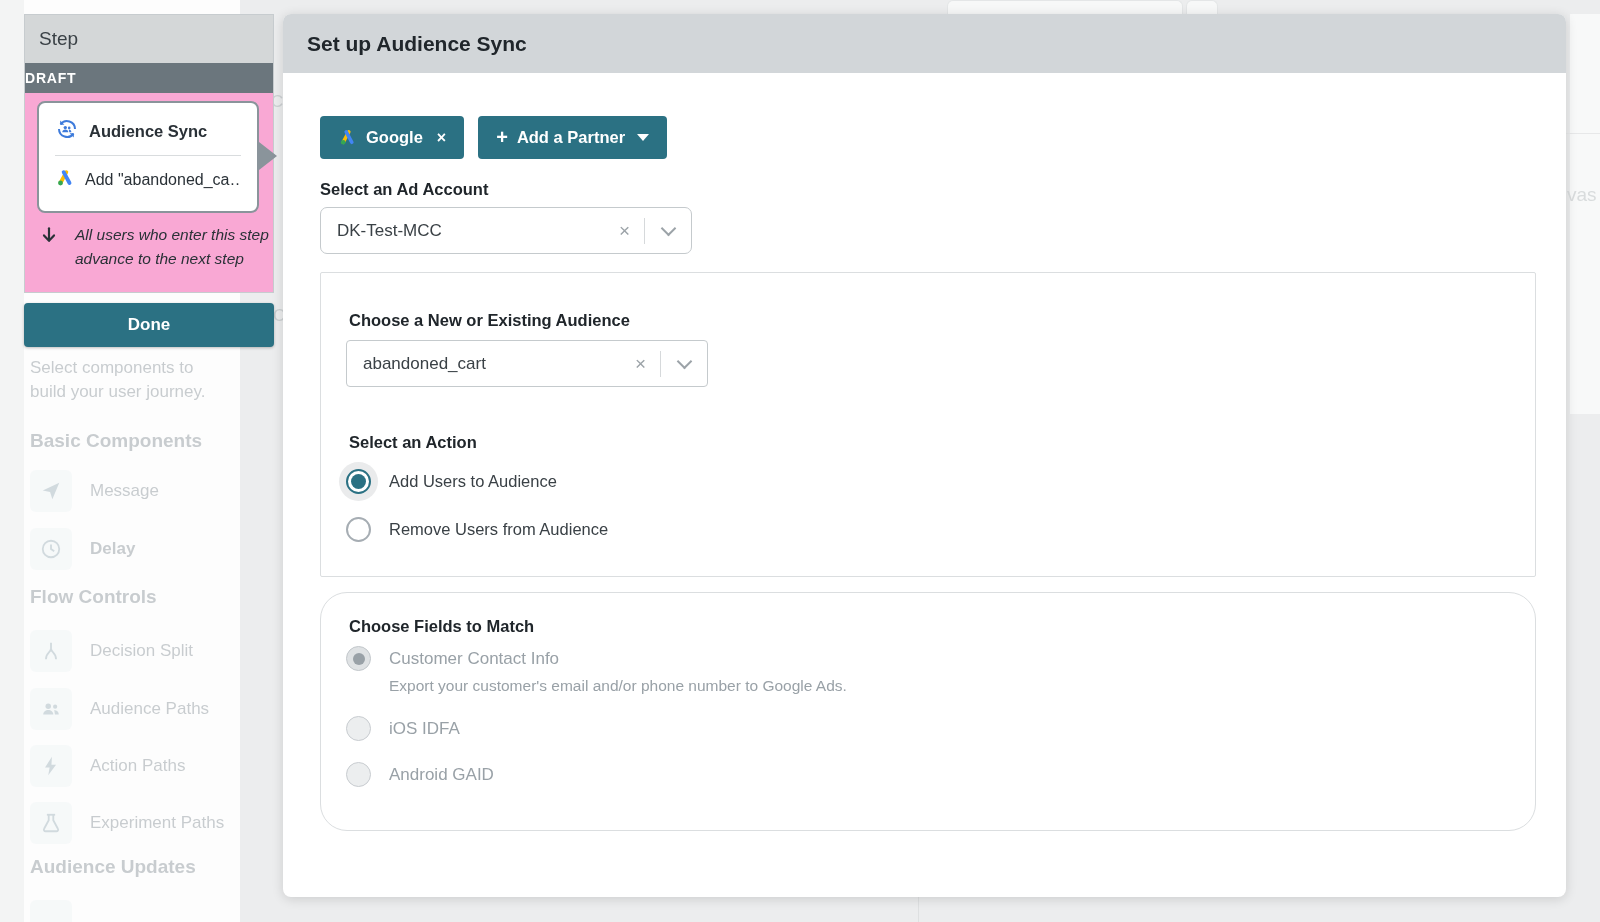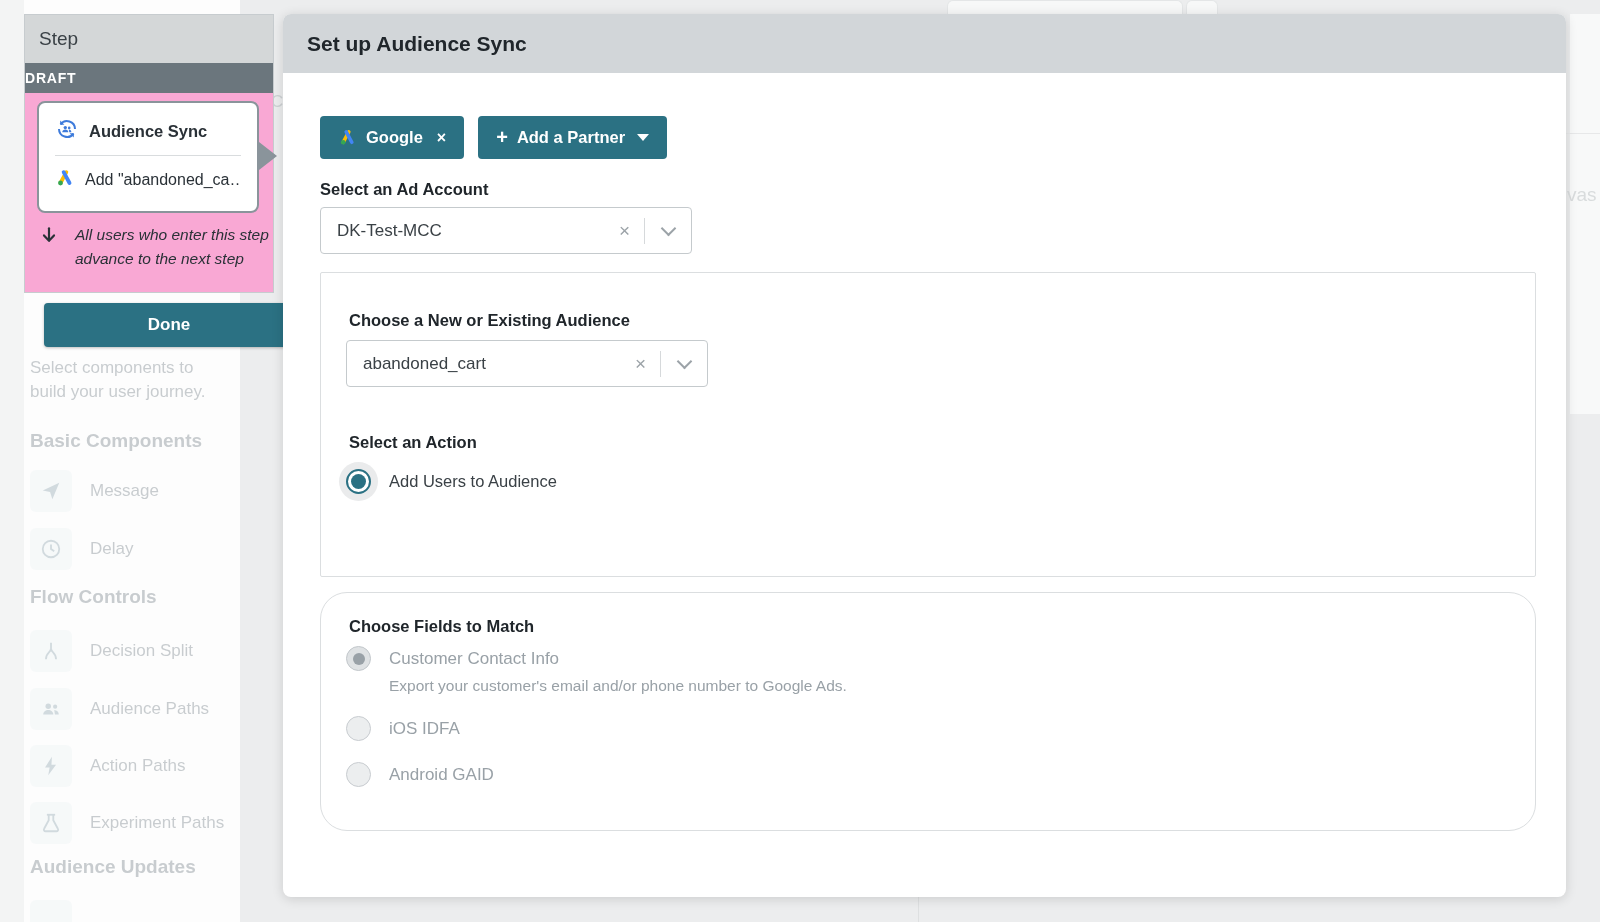--- a/index.html
+++ b/index.html
@@ -45,21 +45,21 @@
   .step-card { position:absolute; left:12px; top:86px; width:222px; height:112px; border:2px solid #8A949B; border-radius:8px; background:#fff; padding:14px 16px 0 16px; }
   .card-row { display:flex; align-items:center; gap:10px; height:28px; }
   .card-title { font-size:16.5px; font-weight:bold; color:#2A3137; }
   .card-divider { height:1px; background:#D9DCDE; margin:10px 0 10px 0; }
   .card-sub { font-size:16px; color:#2A3137; white-space:nowrap; overflow:hidden; }
   .card-pointer { position:absolute; left:234px; top:127px; width:0; height:0; border-left:18px solid #8A949B; border-top:14px solid transparent; border-bottom:14px solid transparent; }
   .step-caption { position:absolute; left:14px; top:208px; display:flex; gap:16px;font-style:italic; }
   .step-caption svg { flex:0 0 20px; margin-top:2px; }
   .caption-text { width:202px; font-size:15.5px; line-height:24px; color:#2A3137; }
 
-  .done-btn { left:24px; top:303px; width:250px; height:44px; background:#2B7183; color:#fff; font-size:17px; font-weight:bold; border:none; border-radius:4px; cursor:pointer; box-shadow:0 1px 3px rgba(0,0,0,0.25);margin-left:20px; }
+  .done-btn { left:24px; top:303px; width:250px; height:44px; background:#2B7183; color:#fff; font-size:17px; font-weight:bold; border:none; border-radius:4px; cursor:pointer; box-shadow:0 1px 3px rgba(0,0,0,0.25); }
 
   
   .modal { left:283px; top:14px; width:1283px; height:883px; background:#fff; border-radius:8px; box-shadow:0 2px 12px rgba(0,0,0,0.14); }
   .modal-header { height:59px; background:#D2D6D9; border-radius:8px 8px 0 0; display:flex; align-items:center; padding-left:24px; }
   .modal-title { font-size:21px; font-weight:bold; color:#20262B; }
 
   .chip-row { position:absolute; left:37px; top:102px; display:flex; gap:14px; }
   .teal-btn { height:43px; background:#2B7183; color:#fff; border:none; border-radius:4px; display:flex; align-items:center; font-size:16.5px; font-weight:bold; padding:0 18px; cursor:pointer; }
   .partner-chip .chip-x { margin-left:14px; font-size:16px; font-weight:bold; cursor:pointer; }
   .partner-chip svg { margin-right:9px; }
@@ -68,21 +68,21 @@
 
   .field-label { font-weight:bold; font-size:16.5px; color:#20262B; }
   .lbl-ad-account { position:absolute; left:37px; top:166px; }
 
   .select-box { position:absolute; height:47px; background:#fff; border:1px solid #C5CACD; border-radius:4px; display:flex; align-items:center; cursor:pointer; }
   .select-value { flex:1; padding-left:16px; font-size:17px; color:#3A4146; }
   .select-clear { color:#9CA3A8; font-size:19px; padding:0 14px; cursor:pointer; }
   .select-sep { width:1px; height:26px; background:#D6D9DB; }
   .select-chevron { width:46px; display:flex; align-items:center; justify-content:center; cursor:pointer; }
   .chev { width:11px; height:11px; border-right:2px solid #9CA3A8; border-bottom:2px solid #9CA3A8; transform:rotate(45deg); margin-top:-5px; }
-  .sel-ad-account { left:37px; top:193px; width:372px; }
+  .sel-ad-account { left:37px; top:193px; width:372px;border-radius:7px; }
   .sel-audience { left:25px; top:67px; width:362px; }
 
   .section-box { position:absolute; left:37px; width:1216px; border:1px solid #DBDEE0; border-radius:2px; background:#fff; }
   .box-audience { top:258px; height:305px; }
   .box-fields { top:578px; height:239px;border-radius:27px; }
 
   .lbl-audience { position:absolute; left:28px; top:38px; }
   .lbl-action { position:absolute; left:28px; top:160px; }
   .lbl-fields { position:absolute; left:28px; top:24px; }
 
@@ -129,21 +129,21 @@
 
   <div class="abs comp-row" style="top:470px;">
     <span class="comp-tile">
       <svg class="filled" width="22" height="22" viewBox="0 0 24 24">
           <path d="M3 11.5 21 3l-7.5 18-2.5-8z"></path>
         </svg>
     </span>
     <span class="comp-label">Message</span>
   </div>
 
-  <div class="abs comp-row" style="top:528px;">
+  <div class="abs comp-row" style="top:528px;font-weight:bold;">
     <span class="comp-tile">
       <svg width="22" height="22" viewBox="0 0 24 24">
           <circle cx="12" cy="12" r="9"></circle>
           <path d="M12 7v5l3.5 2.5"></path>
         </svg>
     </span>
     <span class="comp-label">Delay</span>
   </div>
 
   <div class="abs comp-heading" style="top:586px;">Flow Controls</div>
@@ -294,20 +294,24 @@
 
     <div class="radio-row row-action-1">
       <span class="radio-outer" style="border:none;">
         <span class="radio-halo"></span>
         <span class="radio-ring"></span>
         <span class="radio-dot"></span>
       </span>
       <span class="radio-label">Add Users to Audience</span>
     </div>
 
+    <div class="radio-row row-action-2">
+      <span class="radio-outer"></span>
+      <span class="radio-label">Remove Users from Audience</span>
+    </div>
   </div>
 
   <div class="section-box box-fields">
     <div class="field-label lbl-fields">Choose Fields to Match</div>
 
     <div class="radio-row row-field-1">
       <span class="radio-disabled selected">
           <span class="dot"></span>
         </span>
       <span class="gray-label">Customer Contact Info</span>

